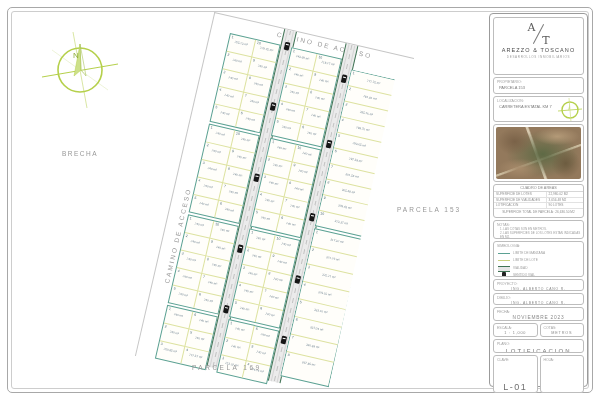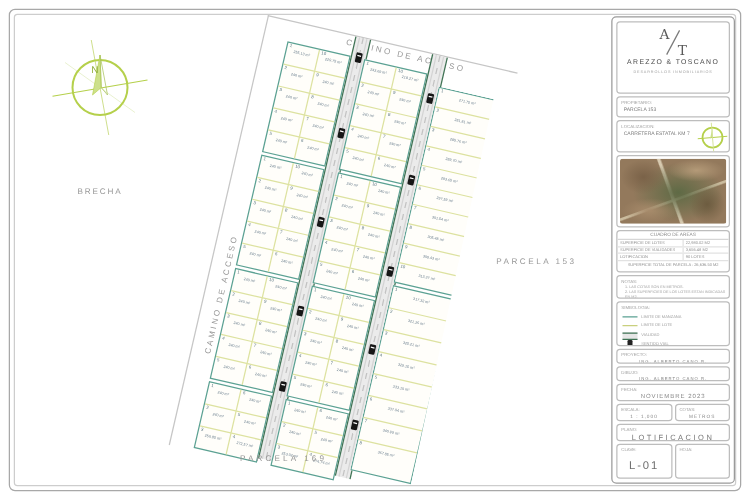--- a/index.html
+++ b/index.html
@@ -91,21 +91,21 @@
   .nota-line{font-size:3px;color:#9f9f9f;margin:1px 0 0 6px;line-height:3.4px;}
   .simb-item{display:flex;align-items:center;margin-top:1.5px;}
   .sym{width:12px;flex:none;margin-left:4px;margin-right:3px;position:relative;height:6px;}
   .sym-line-teal::after{content:"";position:absolute;left:0;right:0;top:3px;border-top:1px solid #5ba193;}
   .sym-line-olive::after{content:"";position:absolute;left:0;right:0;top:3px;border-top:1px solid #c9d07e;}
   .sym-road::after{content:"";position:absolute;left:0;right:0;top:1px;height:4px;background:#e6e6e6;
       border-top:1px solid #3f7354;border-bottom:1px solid #3f7354;}
   .sym-car::after{content:"";position:absolute;left:4px;top:0;width:4px;height:6px;background:#222;border-radius:1px;}
   .simb-item span{font-size:3.2px;color:#9f9f9f;}
   .plano-value{font-size:6px;letter-spacing:2px;color:#777;text-align:center;margin-top:2px;}
-  .clave-value{font-size:9px;letter-spacing:1.5px;color:#6f6f6f;text-align:center;margin-top:5px;}
+  .clave-value{font-size:9px;letter-spacing:1.5px;color:#6f6f6f;text-align:center;margin-top:20px;}
 </style>
 </head>
 <body>
 
 <div id="sheet">
   <div class="frame-outer"></div>
   <div class="frame-inner"></div>
 
   <svg id="compass" width="80" height="84" viewBox="0 0 80 84">
     <line x1="2" y1="49" x2="78" y2="36" stroke="#b5d04b" stroke-width="1"></line>

